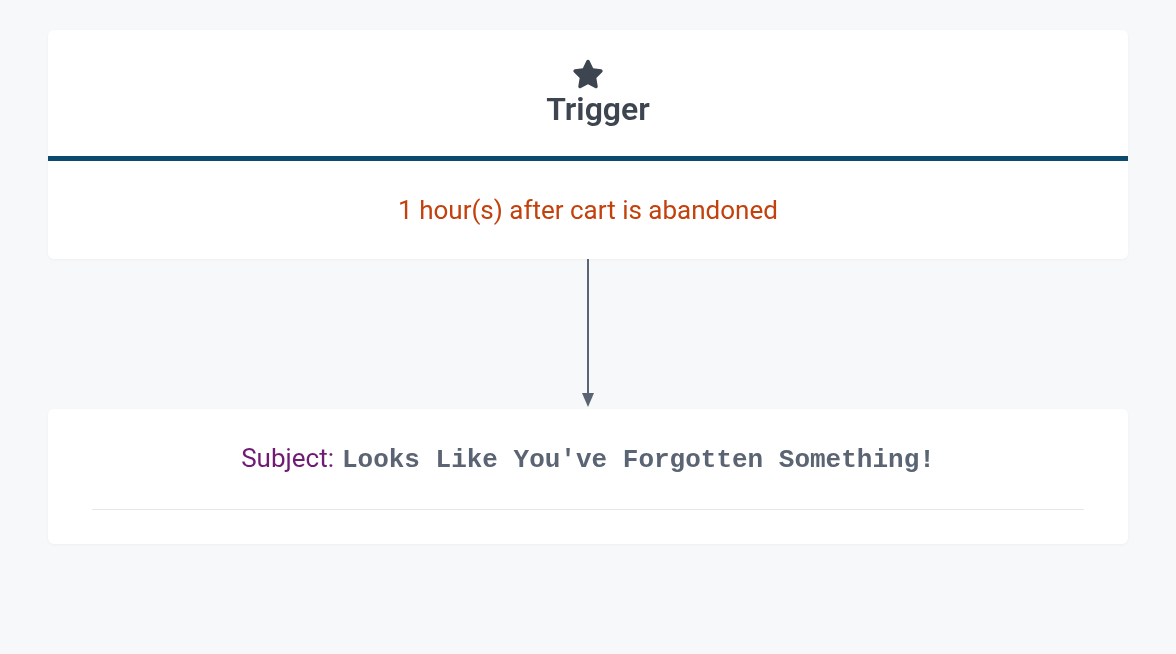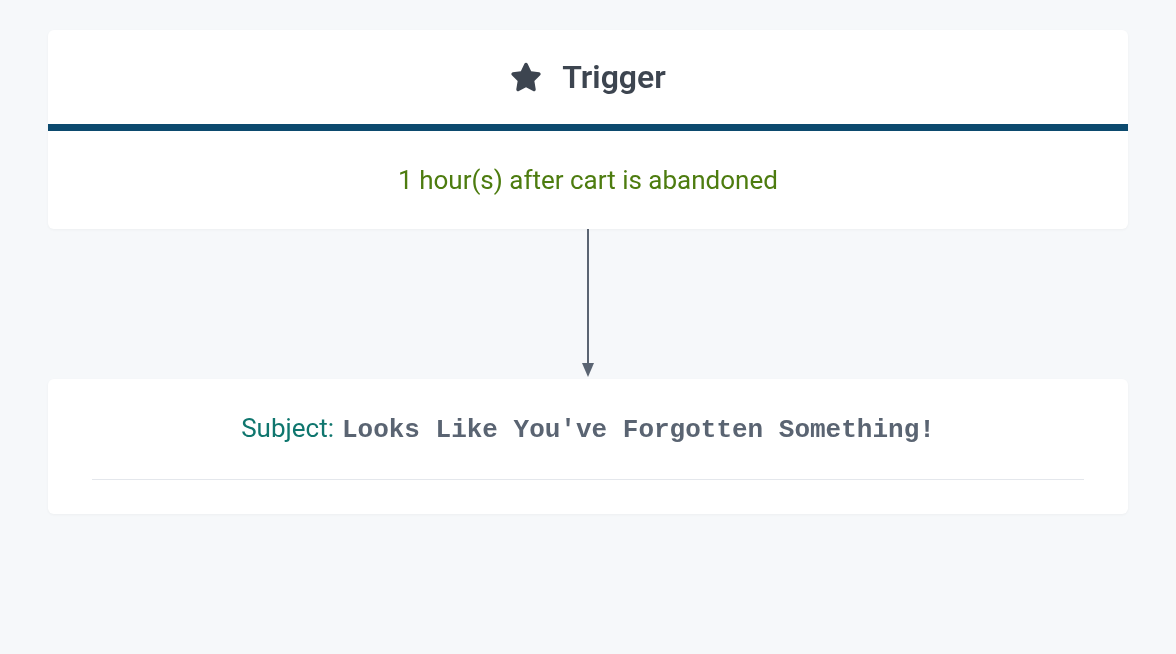--- a/index.html
+++ b/index.html
@@ -19,50 +19,51 @@
       background: #ffffff;
       border-radius: 6px;
       box-shadow: 0 1px 3px rgba(0,0,0,0.04);
       width: 100%;
     }
     .card-header {
       display: flex;
       align-items: center;
       justify-content: center;
       padding: 28px 20px;
-      border-bottom: 7px solid #0c4a6e;
+      border-bottom: 5px solid #0c4a6e;
+      flex-direction: column;
     }
     .card-header-title {
       font-size: 32px;
       font-weight: 600;
       color: #3d4550;
       margin-left: 20px;
     }
     .card-body {
       padding: 34px 20px;
       text-align: center;
     }
     .card-body-text {
       font-size: 26px;
       font-weight: 400;
-      color: #4d7c0f;
+      color: #c2410c;
     }
     .subject-line {
       display: flex;
       align-items: baseline;
       justify-content: center;
       gap: 8px;
       padding-bottom: 34px;
       margin: 0 44px;
       border-bottom: 1px solid #e4e7ec;
     }
     .subject-label {
       font-size: 26px;
       font-weight: 400;
-      color: #0f766e;
+      color: #701a75;
     }
     .subject-value {
       font-size: 26px;
       font-weight: 600;
       color: #5a6472;
       font-family: Liberation Mono, monospace;
     }
     .icon {
       display: inline-flex;
       align-items: center;

